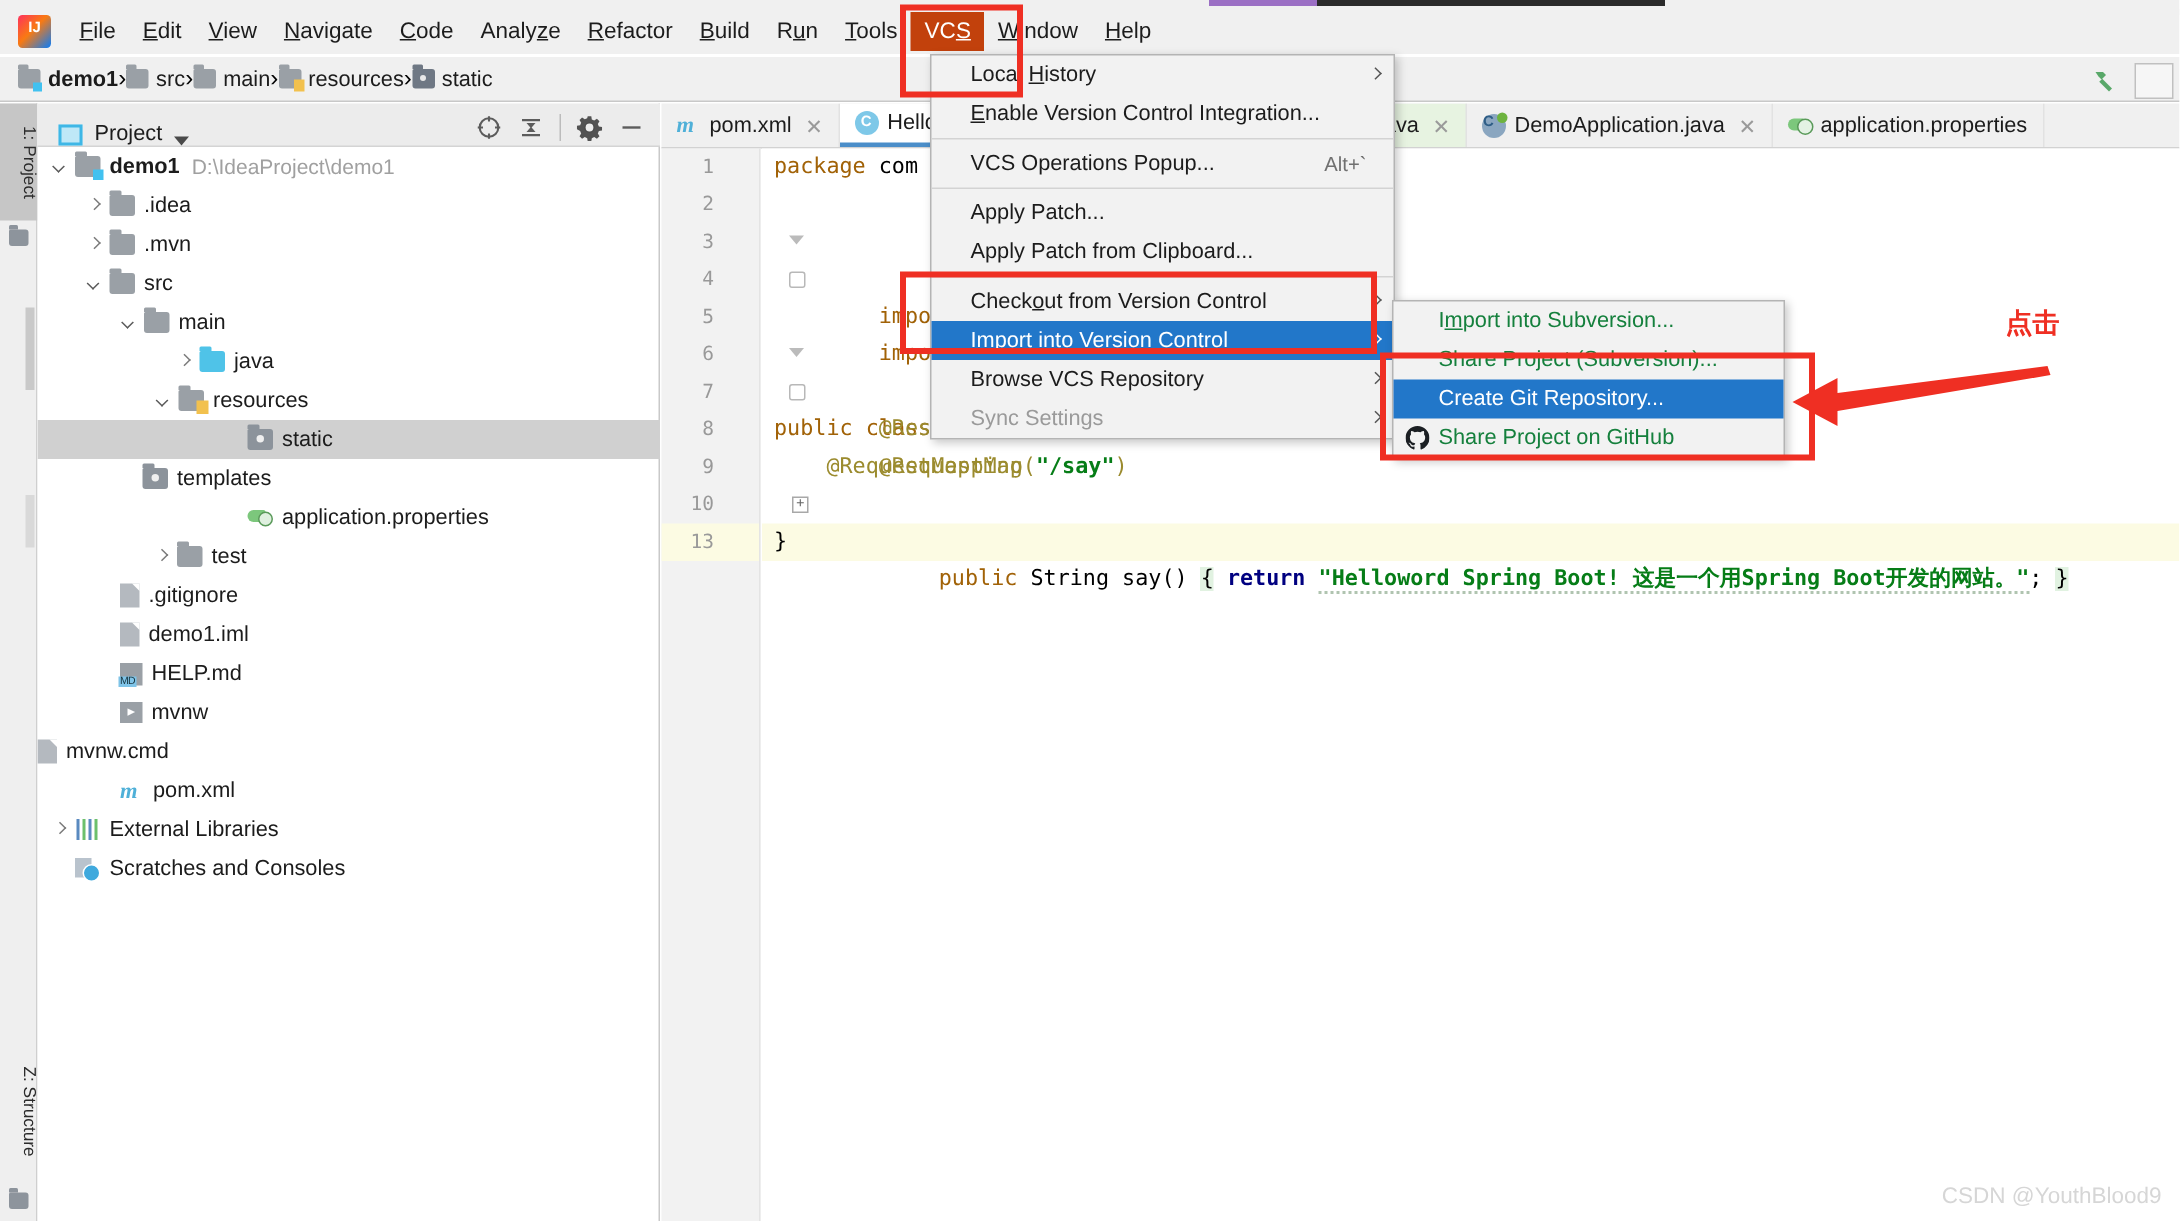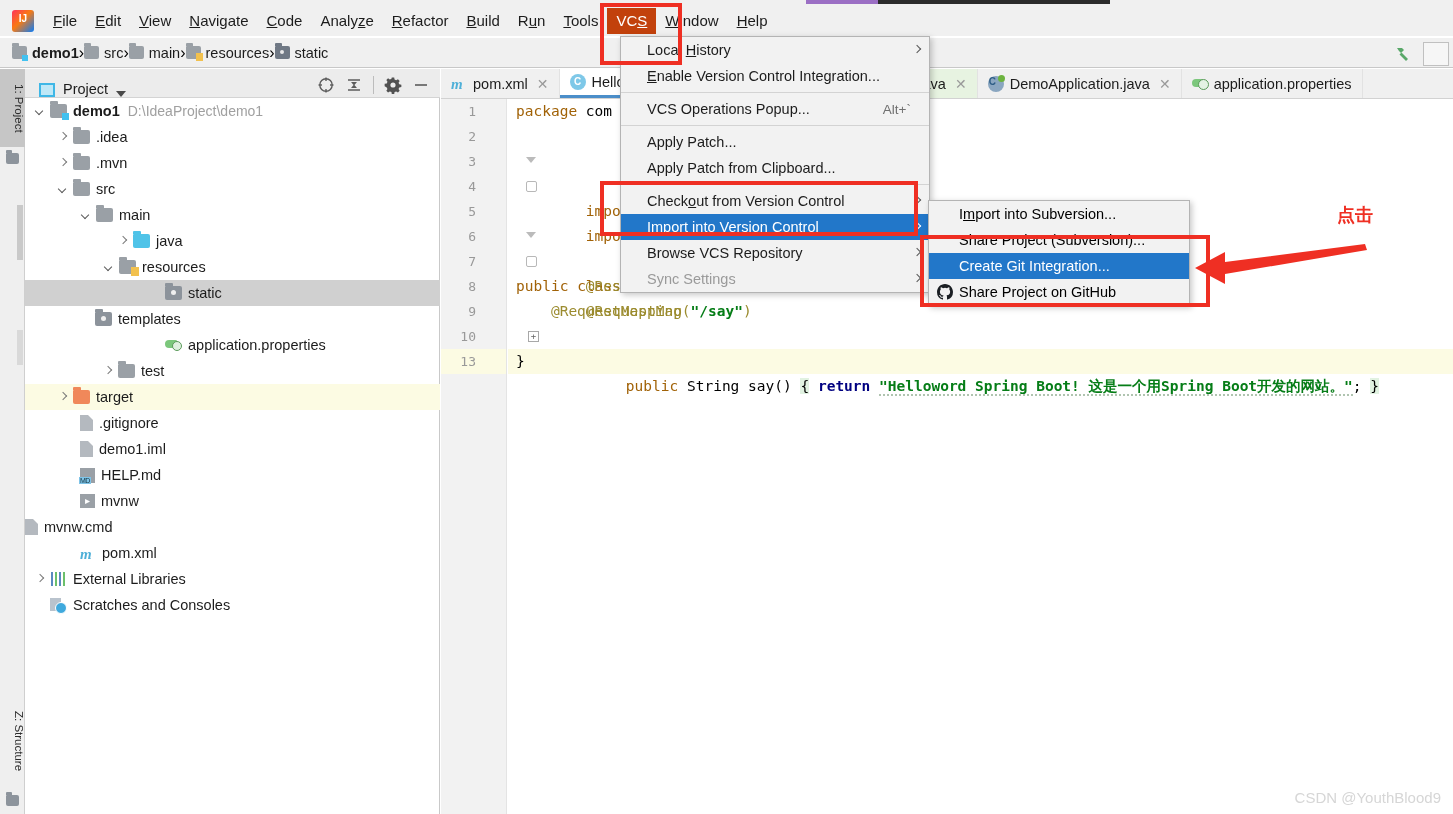--- a/index.html
+++ b/index.html
@@ -259,21 +259,21 @@
 
   
   .submenu {
     position: absolute; left: 928px; top: 200px; width: 262px;
     background: #f2f2f2; border: 1px solid #b4b4b4;
     box-shadow: 2px 2px 6px rgba(0,0,0,0.22);
     z-index: 50;
   }
   .smi {
     height: 26px; display:flex; align-items:center; padding: 0 12px 0 30px;
-    font-size:14.5px; color:#000000; white-space:nowrap; position: relative;
+    font-size:14.5px; color:#15803d; white-space:nowrap; position: relative;
   }
   .smi.sel { background:#2277c9; color:#ffffff; }
   .gh-ico { position:absolute; left:8px; top:5px; width:16px; height:16px; }
 
   
   .redbox { position: absolute; border: 3px solid #ef2f23; z-index: 70; pointer-events: none; }
   .red-note {
     position: absolute; font-size: 18px; color: #ef2f23; z-index: 75;
     font-family: "DejaVu Sans", sans-serif; font-weight: bold;
   }
@@ -460,25 +460,20 @@
         <span class="ticon t-props"></span>
         <span>application.properties</span>
       </div>
 
       <div class="trow" style="padding-left:76px">
         <span class="arrow right"></span>
         <span class="ticon t-folder"></span>
         <span>test</span>
       </div>
 
-      <div class="trow target-row" style="padding-left:31px">
-        <span class="arrow right"></span>
-        <span class="ticon t-folder-orange"></span>
-        <span>target</span>
-      </div>
 
       <div class="trow" style="padding-left:55px">
         <span class="ticon t-file"></span>
         <span>.gitignore</span>
       </div>
 
       <div class="trow" style="padding-left:55px">
         <span class="ticon t-file"></span>
         <span>demo1.iml</span>
       </div>
@@ -630,21 +625,21 @@
   </div>
 
   <div class="submenu">
     <div class="smi">
       <span>I<u>m</u>port into Subversion...</span>
     </div>
     <div class="smi">
       <span>Share Project (Subversion)...</span>
     </div>
     <div class="smi sel">
-      <span>Create Git Integration...</span>
+      <span>Create Git Repository...</span>
     </div>
     <div class="smi">
       <svg class="gh-ico" viewBox="0 0 16 16">
         <path fill="#1b1f23" d="M8 0C3.58 0 0 3.58 0 8a8 8 0 005.47 7.59c.4.07.55-.17.55-.38
         0-.19-.01-.82-.01-1.49-2.01.37-2.53-.49-2.69-.94-.09-.23-.48-.94-.82-1.13-.28-.15-.68-.52-.01-.53.63-.01
         1.08.58 1.23.82.72 1.21 1.87.87 2.33.66.07-.52.28-.87.51-1.07-1.78-.2-3.64-.89-3.64-3.95
         0-.87.31-1.59.82-2.15-.08-.2-.36-1.02.08-2.12 0 0 .67-.21 2.2.82a7.4 7.4 0 014 0c1.53-1.04
         2.2-.82 2.2-.82.44 1.1.16 1.92.08 2.12.51.56.82 1.27.82 2.15 0 3.07-1.87 3.75-3.65 3.95.29.25.54.73.54
         1.48 0 1.07-.01 1.93-.01 2.2 0 .21.15.46.55.38A8.01 8.01 0 0016 8c0-4.42-3.58-8-8-8z"></path>
       </svg>

